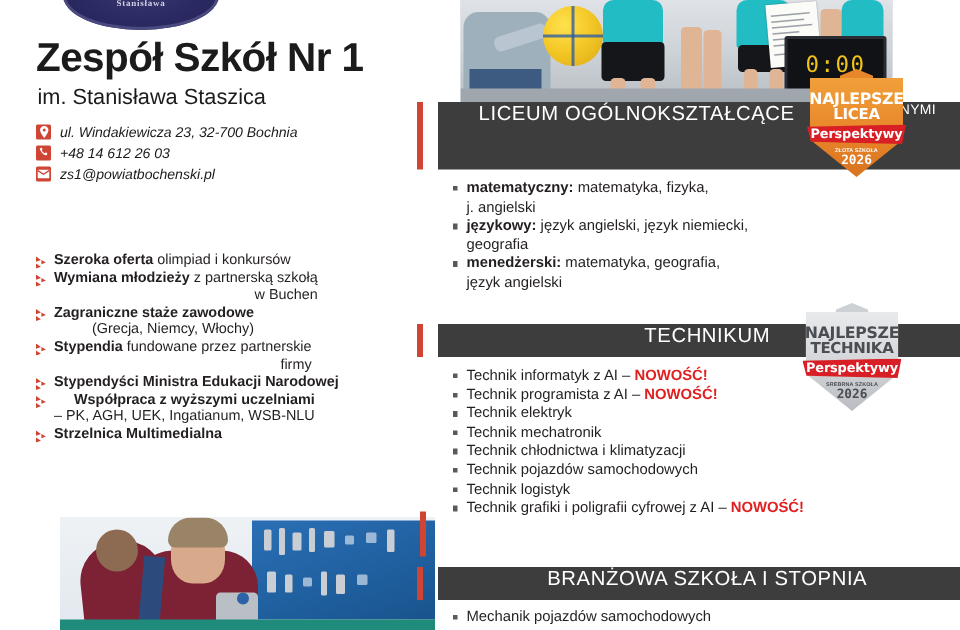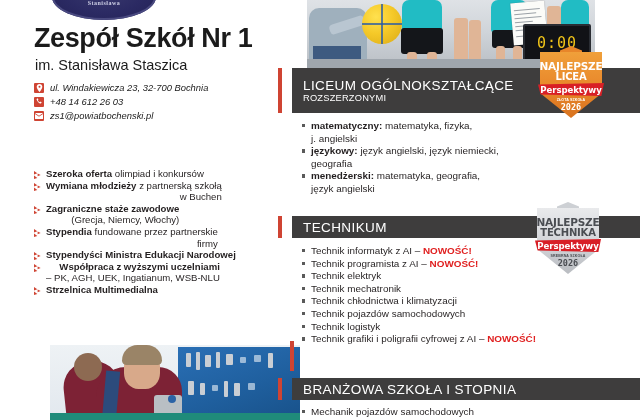--- a/index.html
+++ b/index.html
@@ -6,21 +6,21 @@
   body{
     width:640px;height:420px;overflow:hidden;
     background:#ffffff;
     font-family:"Liberation Sans", sans-serif;
     color:#231f20;
     position:relative;
   }
   .page{position:absolute;inset:0;width:640px;height:420px;overflow:hidden;background:#fff;}
 
   
-  .left-col{position:absolute;left:12px;top:0;width:288px;height:420px;}
+  .left-col{position:absolute;left:2px;top:0;width:288px;height:420px;}
 
   .logo-wrap{position:absolute;left:40px;top:-26px;width:104px;height:46px;overflow:hidden;}
   .logo-ellipse{
     position:absolute;left:0;top:0;width:104px;height:46px;border-radius:50%;
     background:radial-gradient(ellipse at 50% 35%, #3a3a6e 0%, #2b2a63 55%, #232155 100%);
     box-shadow:inset 0 0 0 2px #4a4a80;
   }
   .logo-text{
     position:absolute;left:0;right:0;top:26px;text-align:center;
     font-size:6px;letter-spacing:.5px;color:#cfd0e6;font-weight:bold;
@@ -94,21 +94,21 @@
   .coach-pants{position:absolute;left:6px;bottom:6px;width:48px;height:16px;background:#3d5a80;}
   .paper{position:absolute;left:205px;top:2px;width:34px;height:42px;background:#fbfbf8;transform:rotate(-5deg);
     box-shadow:0 0 1px rgba(0,0,0,.4);}
   .paper i{position:absolute;left:3px;height:1px;background:#9aa0a6;display:block;}
   .scoreboard{position:absolute;right:4px;bottom:6px;width:64px;height:34px;background:#111216;border-radius:2px;
     border:2px solid #2a2d33;display:flex;align-items:center;justify-content:center;}
   .score-txt{font-family:"DejaVu Sans Mono", monospace;font-size:15px;color:#f0c419;letter-spacing:1px;}
 
   .sec-bar{
     position:absolute;background:#3e3d3d;color:#fff;
-    display:flex;flex-direction:column;justify-content:center;
+    display:flex;flex-direction:row;justify-content:center;
   }
   .sec-bar .t1{font-size:13.5px;letter-spacing:.4px;line-height:15px;padding-left:11px;}
   .sec-bar .t2{font-size:9.3px;letter-spacing:.2px;line-height:10.6px;padding-left:11px;}
   .sec-redtab{position:absolute;width:4px;background:#cf4433;}
 
   .bullets{position:absolute;}
   .bl{display:flex;align-items:flex-start;margin-bottom:0px;}
   .blm{flex:0 0 auto;width:9px;padding-top:4px;}
   .blm span{display:block;width:3.4px;height:3.4px;background:#5a5a5a;}
   .bltxt{font-size:9.9px;line-height:12.6px;color:#231f20;}

